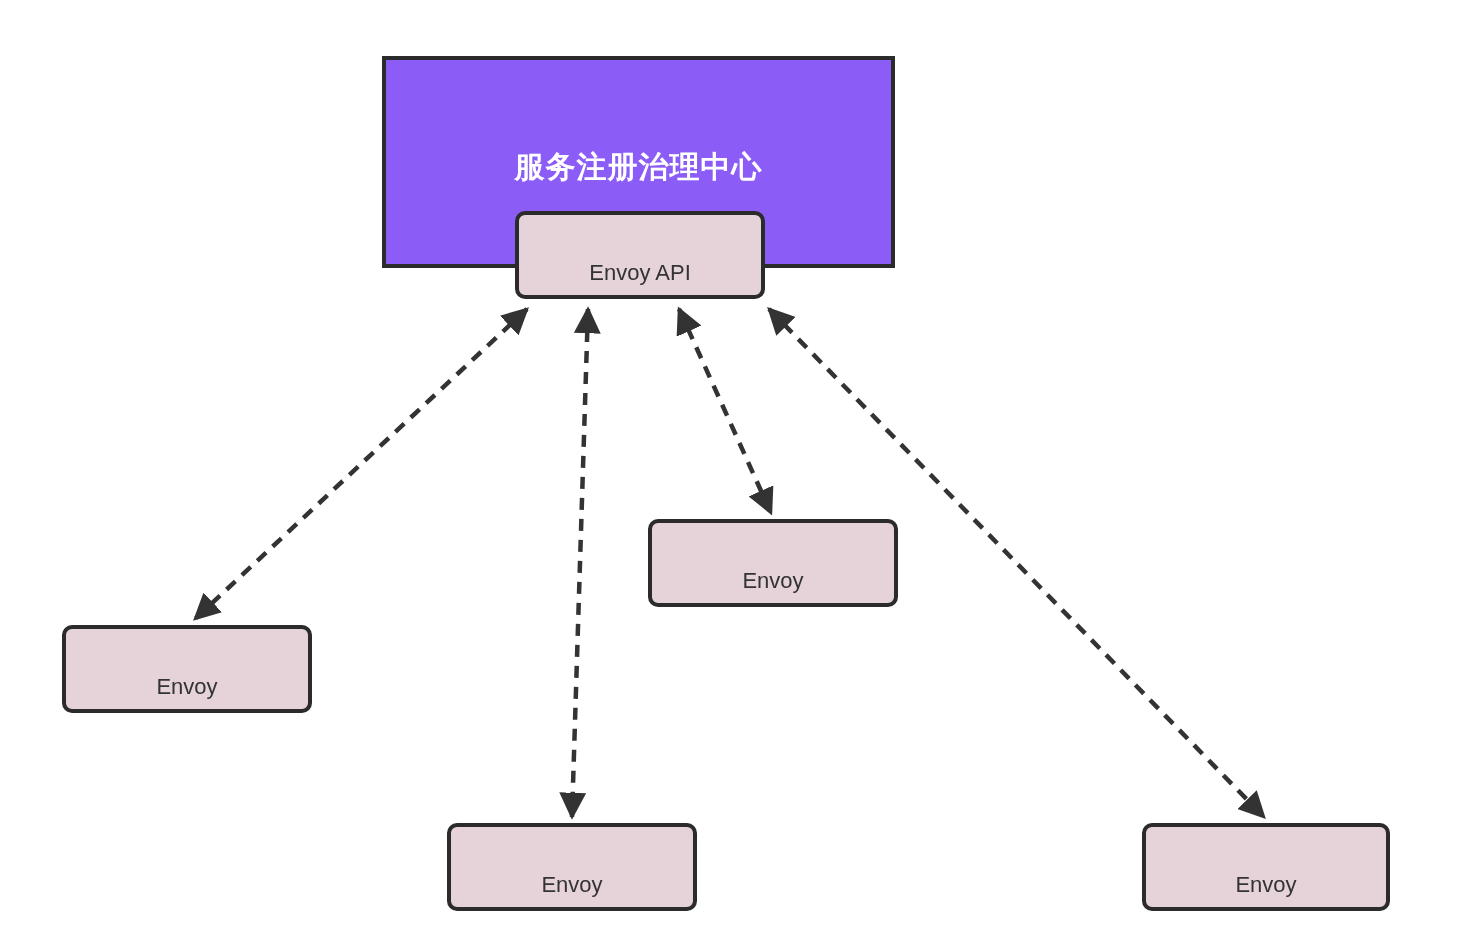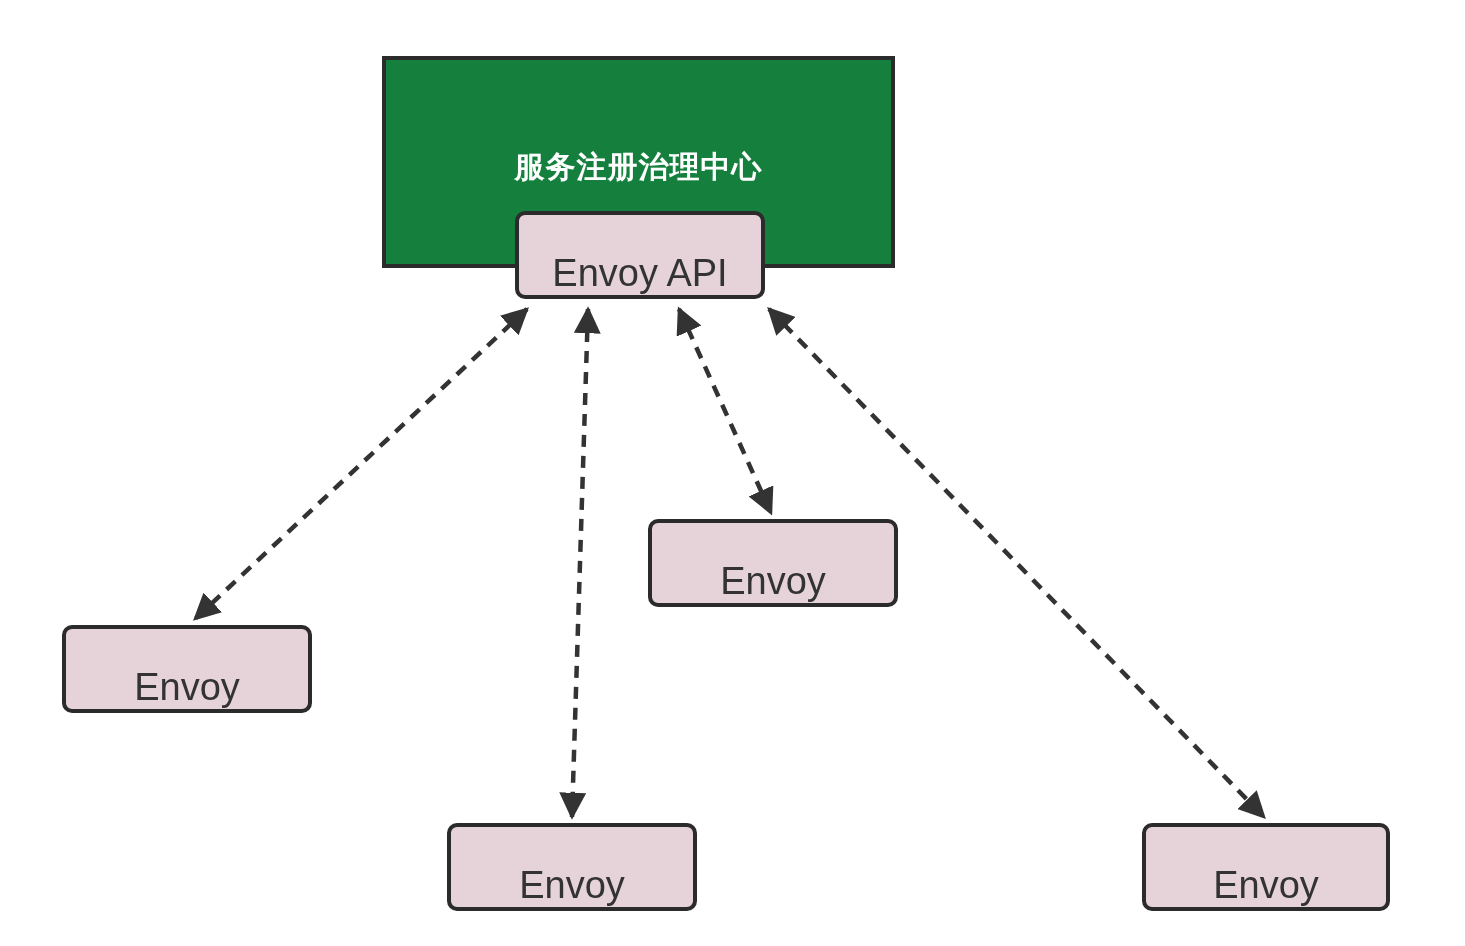--- a/index.html
+++ b/index.html
@@ -26,21 +26,21 @@
   }
   .node {
     position: absolute;
     box-sizing: border-box;
     display: flex;
     align-items: center;
     justify-content: center;
     text-align: center;
   }
   .container-node {
-    background: #15803d;
+    background: #8b5cf6;
     border: 4px solid #2b2b2b;
     border-radius: 0;
     align-items: flex-start;
     justify-content: center;
   }
   .container-label {
     font-size: 30px;
     font-weight: bold;
     color: #ffffff;
     letter-spacing: 1px;
@@ -48,21 +48,21 @@
     margin-top: 92px;
     white-space: nowrap;
   }
   .envoy-node {
     background: #e5d3d9;
     border: 4px solid #2b2b2b;
     border-radius: 10px;
     z-index: 5;
   }
   .envoy-label {
-    font-size: 38px;
+    font-size: 22px;
     color: #333333;
     line-height: 1;
     white-space: nowrap;
     margin-top: 36px;
   }
   .api-node {
     z-index: 6;
   }
 </style>
 </head>

